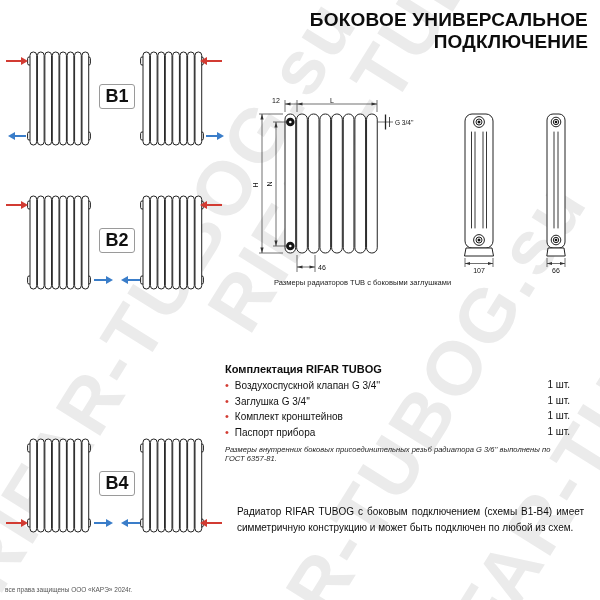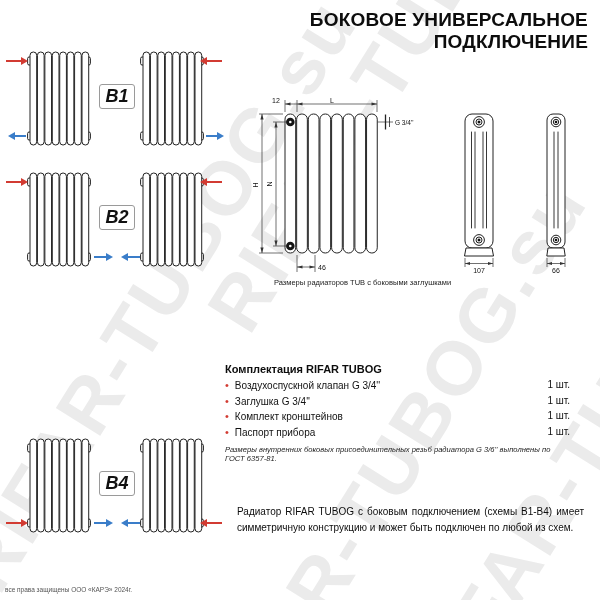--- a/index.html
+++ b/index.html
@@ -9,21 +9,21 @@
   .wm{position:absolute;z-index:0;font-weight:bold;font-size:76px;letter-spacing:3px;
       color:#ebebeb;white-space:nowrap;transform-origin:0 0;transform:rotate(-58deg);}
   
   .title{position:absolute;top:9px;right:12px;z-index:2;text-align:right;
          font-size:19px;font-weight:bold;line-height:1.17;letter-spacing:.2px;color:#0d0d0d;}
   
   .scheme{position:absolute;left:0;width:235px;height:100px;z-index:1;}
   .rad{position:absolute;top:0;}
   .scheme-label{position:absolute;left:99px;top:34px;width:34px;height:23px;background:#fff;
       border:1px solid #9a9a9a;border-radius:3px;font-weight:bold;font-size:18px;
-      text-align:center;line-height:23px;box-shadow:0 0 0 2px #ffffff;font-style:italic;}
+      text-align:center;line-height:23px;box-shadow:0 0 0 2px #ffffff;}
   .arrow{position:absolute;height:2px;}
   .arrow::after{content:"";position:absolute;top:-3px;width:0;height:0;
       border-top:4px solid transparent;border-bottom:4px solid transparent;}
   .arrow.right::after{right:-7px;border-left:7px solid;}
   .arrow.left::after{left:-7px;border-right:7px solid;}
   .red{background:#d23b32;color:#d23b32;}
   .blue{background:#3a7dc9;color:#3a7dc9;}
   
   .tech{position:absolute;left:252px;top:95px;z-index:1;}
   .profiles{position:absolute;left:455px;top:106px;z-index:1;}
@@ -93,21 +93,21 @@
     <svg class="rad" style="left:140px" width="64" height="97" viewBox="0 0 64 97">
         <use href="#radfront"></use>
       </svg>
     <div class="scheme-label">B1</div>
     <span class="arrow red right" style="left:6px;top:10px;width:15px"></span>
     <span class="arrow red left" style="left:207px;top:10px;width:15px"></span>
     <span class="arrow blue left" style="left:15px;top:85px;width:11px"></span>
     <span class="arrow blue right" style="left:206px;top:85px;width:11px"></span>
   </div>
 
-  <div class="scheme" style="top:171px">
+  <div class="scheme" style="top:194px">
     <svg class="rad" style="left:27px" width="64" height="97" viewBox="0 0 64 97">
         <use href="#radfront"></use>
       </svg>
     <svg class="rad" style="left:140px" width="64" height="97" viewBox="0 0 64 97">
         <use href="#radfront"></use>
       </svg>
     <div class="scheme-label">B2</div>
     <span class="arrow red right" style="left:6px;top:10px;width:15px"></span>
     <span class="arrow red left" style="left:207px;top:10px;width:15px"></span>
     <span class="arrow blue right" style="left:94px;top:85px;width:12px"></span>

